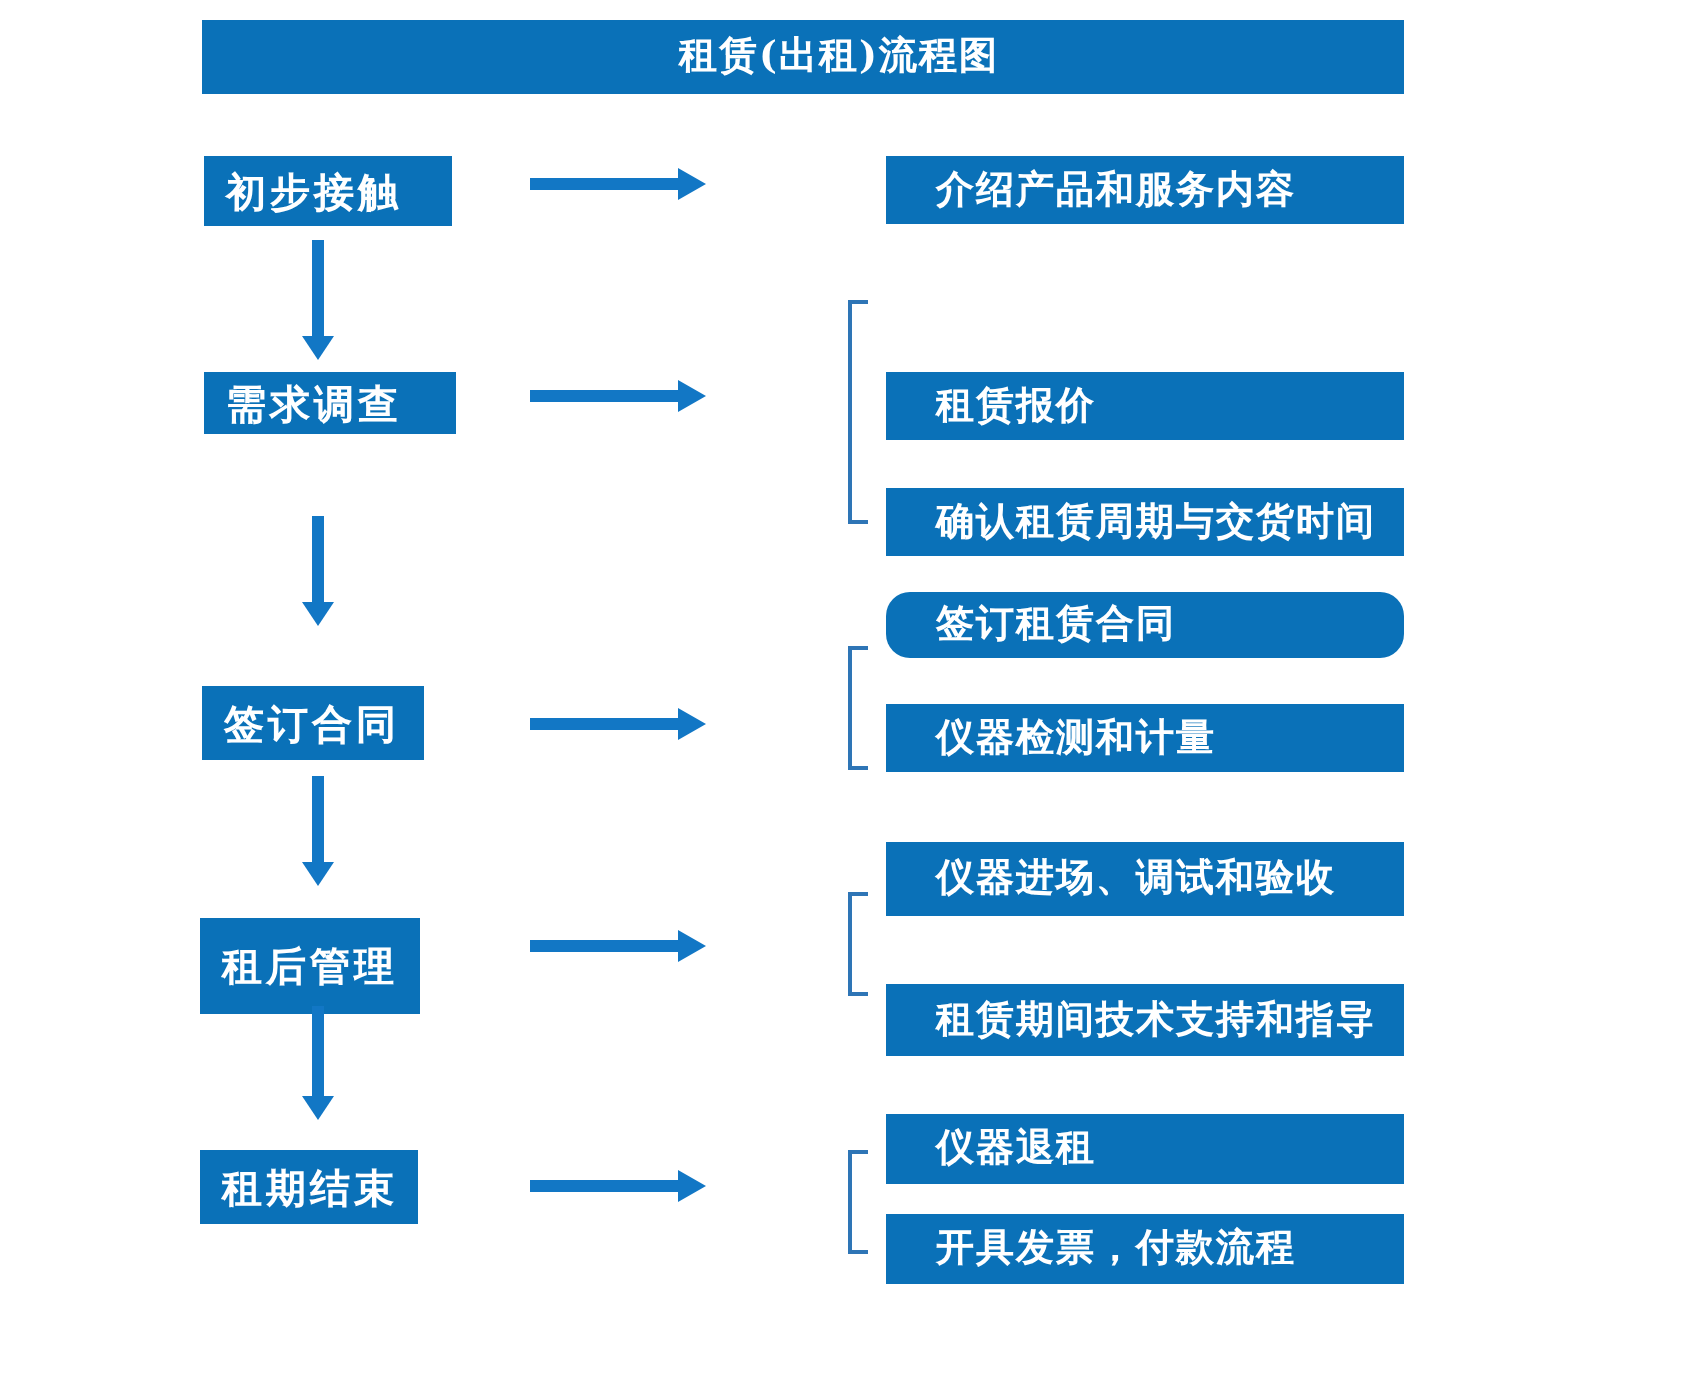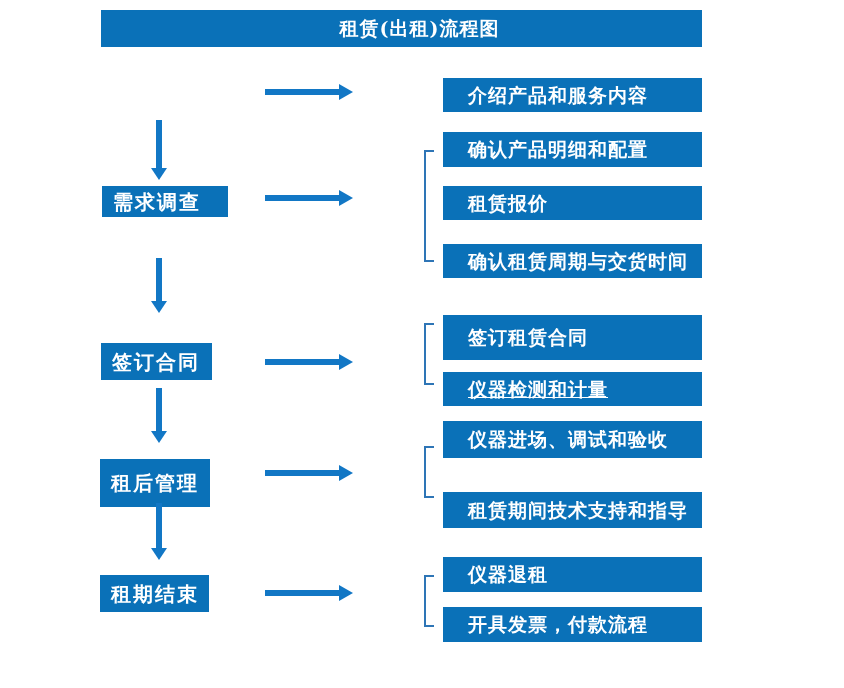--- a/index.html
+++ b/index.html
@@ -76,20 +76,21 @@
 </style>
 </head>
 <body>
 
 <div class="canvas">
 
   <div class="box title-bar">
     <span>租赁(出租)流程图</span>
   </div>
 
+  <div class="box step" style="left:102px; top:78px;  width:124px; height:35px;">初步接触</div>
   <div class="box step" style="left:102px; top:186px; width:126px; height:31px;">需求调查</div>
   <div class="box step" style="left:101px; top:343px; width:111px; height:37px;">签订合同</div>
   <div class="box step" style="left:100px; top:459px; width:110px; height:48px;">租后管理</div>
   <div class="box step" style="left:100px; top:575px; width:109px; height:37px;">租期结束</div>
 
   <div class="v-arrow" style="left:151px; top:120px; height:60px;">
     <div class="stem"></div>
     <div class="head"></div>
   </div>
   <div class="v-arrow" style="left:151px; top:258px; height:55px;">
@@ -125,23 +126,22 @@
     <div class="stem"></div>
     <div class="head"></div>
   </div>
 
   <div class="bracket" style="left:424px; top:150px; height:112px;"></div>
   <div class="bracket" style="left:424px; top:323px; height:62px;"></div>
   <div class="bracket" style="left:424px; top:446px; height:52px;"></div>
   <div class="bracket" style="left:424px; top:575px; height:52px;"></div>
 
   <div class="box detail" style="top:78px;  height:34px;">介绍产品和服务内容</div>
-  <div class="box detail" style="top:132px; height:35px;">确认产品明细和配置</div>
   <div class="box detail" style="top:244px; height:34px;">确认租赁周期与交货时间</div>
   <div class="box detail" style="top:186px; height:34px;">租赁报价</div>
-  <div class="box detail" style="top:315px; height:45px;">签订租赁合同</div>
-  <div class="box detail" style="top:372px; height:34px;text-decoration:underline;">仪器检测和计量</div>
+  <div class="box detail" style="top:296px; height:33px;border-radius:12px;">签订租赁合同</div>
+  <div class="box detail" style="top:352px; height:34px;">仪器检测和计量</div>
   <div class="box detail" style="top:421px; height:37px;">仪器进场、调试和验收</div>
   <div class="box detail" style="top:492px; height:36px;">租赁期间技术支持和指导</div>
   <div class="box detail" style="top:557px; height:35px;">仪器退租</div>
   <div class="box detail" style="top:607px; height:35px;">开具发票，付款流程</div>
 
 </div>
 
 </body></html>

